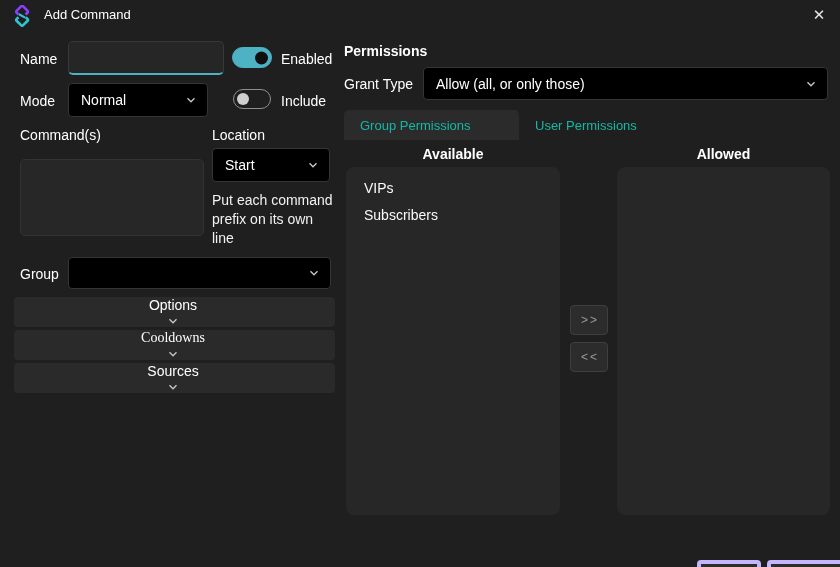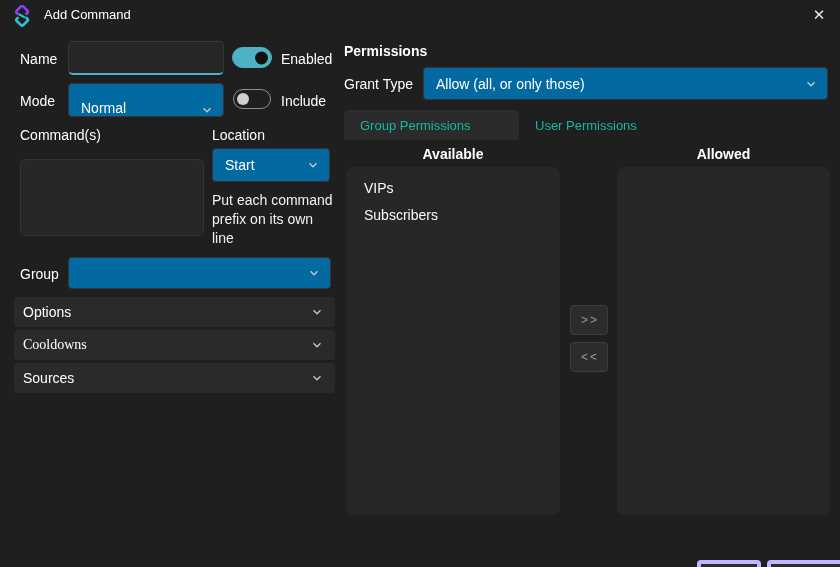--- a/index.html
+++ b/index.html
@@ -18,21 +18,21 @@
   .title-text { position: absolute; left: 44px; top: 7px; font-size: 13px; color: #ffffff; }
   .close-btn {
     position: absolute; right: 6px; top: 2px; width: 30px; height: 26px;
     display: flex; align-items: center; justify-content: center;
     color: #e6e6e6; font-size: 15px; cursor: pointer;
   }
   
   .label { position: absolute; font-size: 14px; color: #ffffff; }
   .bold-label { position: absolute; font-size: 14px; font-weight: 700; color: #ffffff; }
   .select {
-    position: absolute; background: #0369a1; border: 1px solid #353535;
+    position: absolute; background: #000000; border: 1px solid #353535;
     border-radius: 4px; display: flex; align-items: center;
     font-size: 14px; color: #ffffff; cursor: pointer;
     padding: 0 10px 0 12px;
   }
   .select .sel-text { flex: 1; overflow: hidden; white-space: nowrap; }
   .chev { display: inline-flex; width: 12px; height: 12px; flex: none; }
   .textbox {
     position: absolute; background: #262626; border: 1px solid #383838;
     border-bottom: 2px solid #4db2c4; border-radius: 5px;
     color: #fff; font-size: 14px; padding: 0 8px; outline: none;
@@ -53,21 +53,21 @@
   .toggle.off { background: transparent; border: 1px solid #8f8f8f; }
   .toggle.off .knob {
     position: absolute; left: 3px; top: 50%; transform: translateY(-50%);
     width: 12px; height: 12px; border-radius: 50%; background: #cfcfcf;
   }
   
   .expander {
     position: absolute; left: 14px; width: 321px; height: 30px;
     background: #2a2a2a; border-radius: 4px;
     display: flex; align-items: center; padding: 0 12px 0 9px;
-    font-size: 14px; color: #fff; cursor: pointer;
+    font-size: 14px; color: #fff; cursor: pointer; flex-direction: column;
   }
   .expander .exp-label { flex: 1; }
   
   .hint { position: absolute; font-size: 14px; line-height: 19px; color: #f2f2f2; }
   
   .tab {
     position: absolute; top: 110px; height: 30px;
     display: flex; align-items: center; padding: 0 16px;
     font-size: 13px; color: #14b8a6; cursor: pointer;
   }
@@ -114,21 +114,21 @@
 
   <span class="label" style="left:20px; top:51px;">Name</span>
   <input class="textbox" style="left: 68px; top: 41px; width: 156px; height: 34px;" value="">
 
   <div class="toggle on" style="left:232px; top:47px; width:40px; height:21px;">
     <span class="knob"></span>
   </div>
   <span class="label" style="left:281px; top:51px;">Enabled</span>
 
   <span class="label" style="left:20px; top:93px;">Mode</span>
-  <div class="select" style="left:68px; top:83px; width:156px; height:34px;align-items:flex-end;">
+  <div class="select" style="left:68px; top:83px; width:140px; height:34px;">
     <span class="sel-text">Normal</span>
     <span class="chev">
       <svg width="12" height="12" viewBox="0 0 12 12">
           <path d="M2.5 4.2 L6 7.8 L9.5 4.2" stroke="#c8c8c8" stroke-width="1.3" fill="none"></path>
         </svg>
     </span>
   </div>
 
   <div class="toggle off" style="left:233px; top:89px; width:38px; height:20px;">
     <span class="knob"></span>

